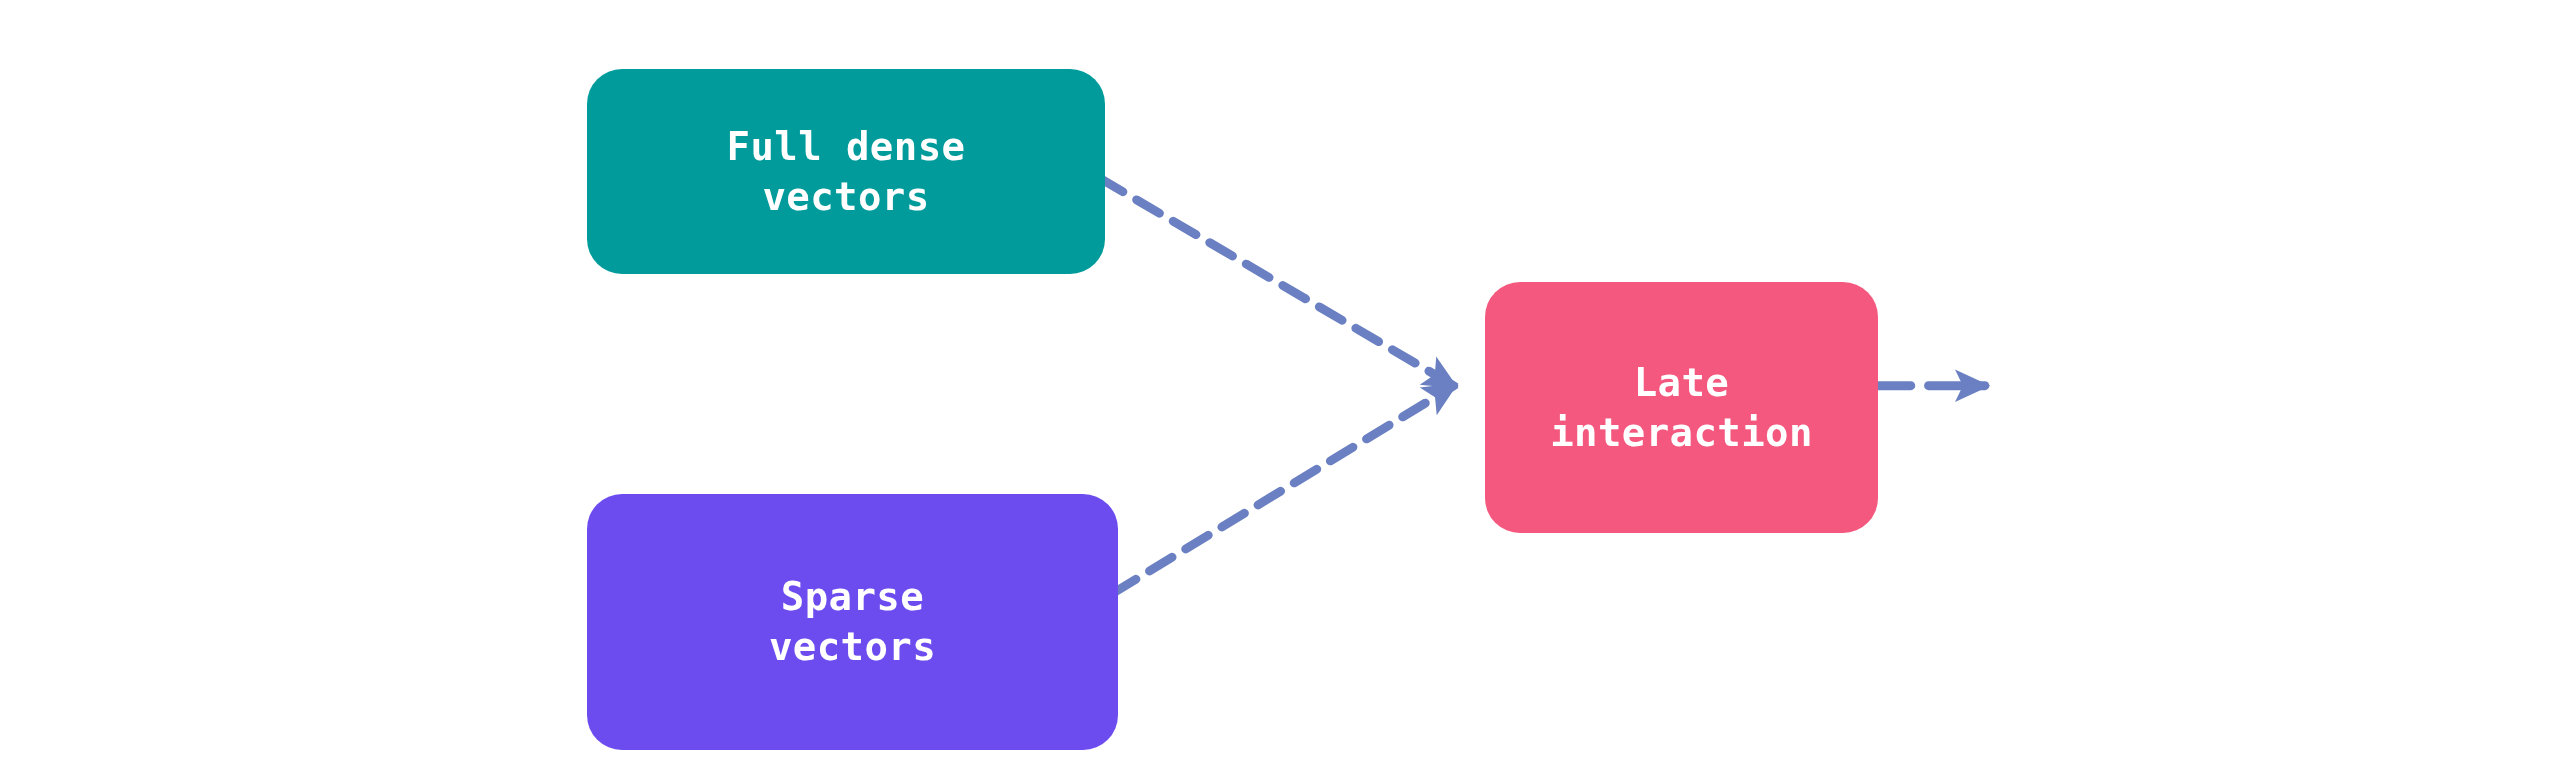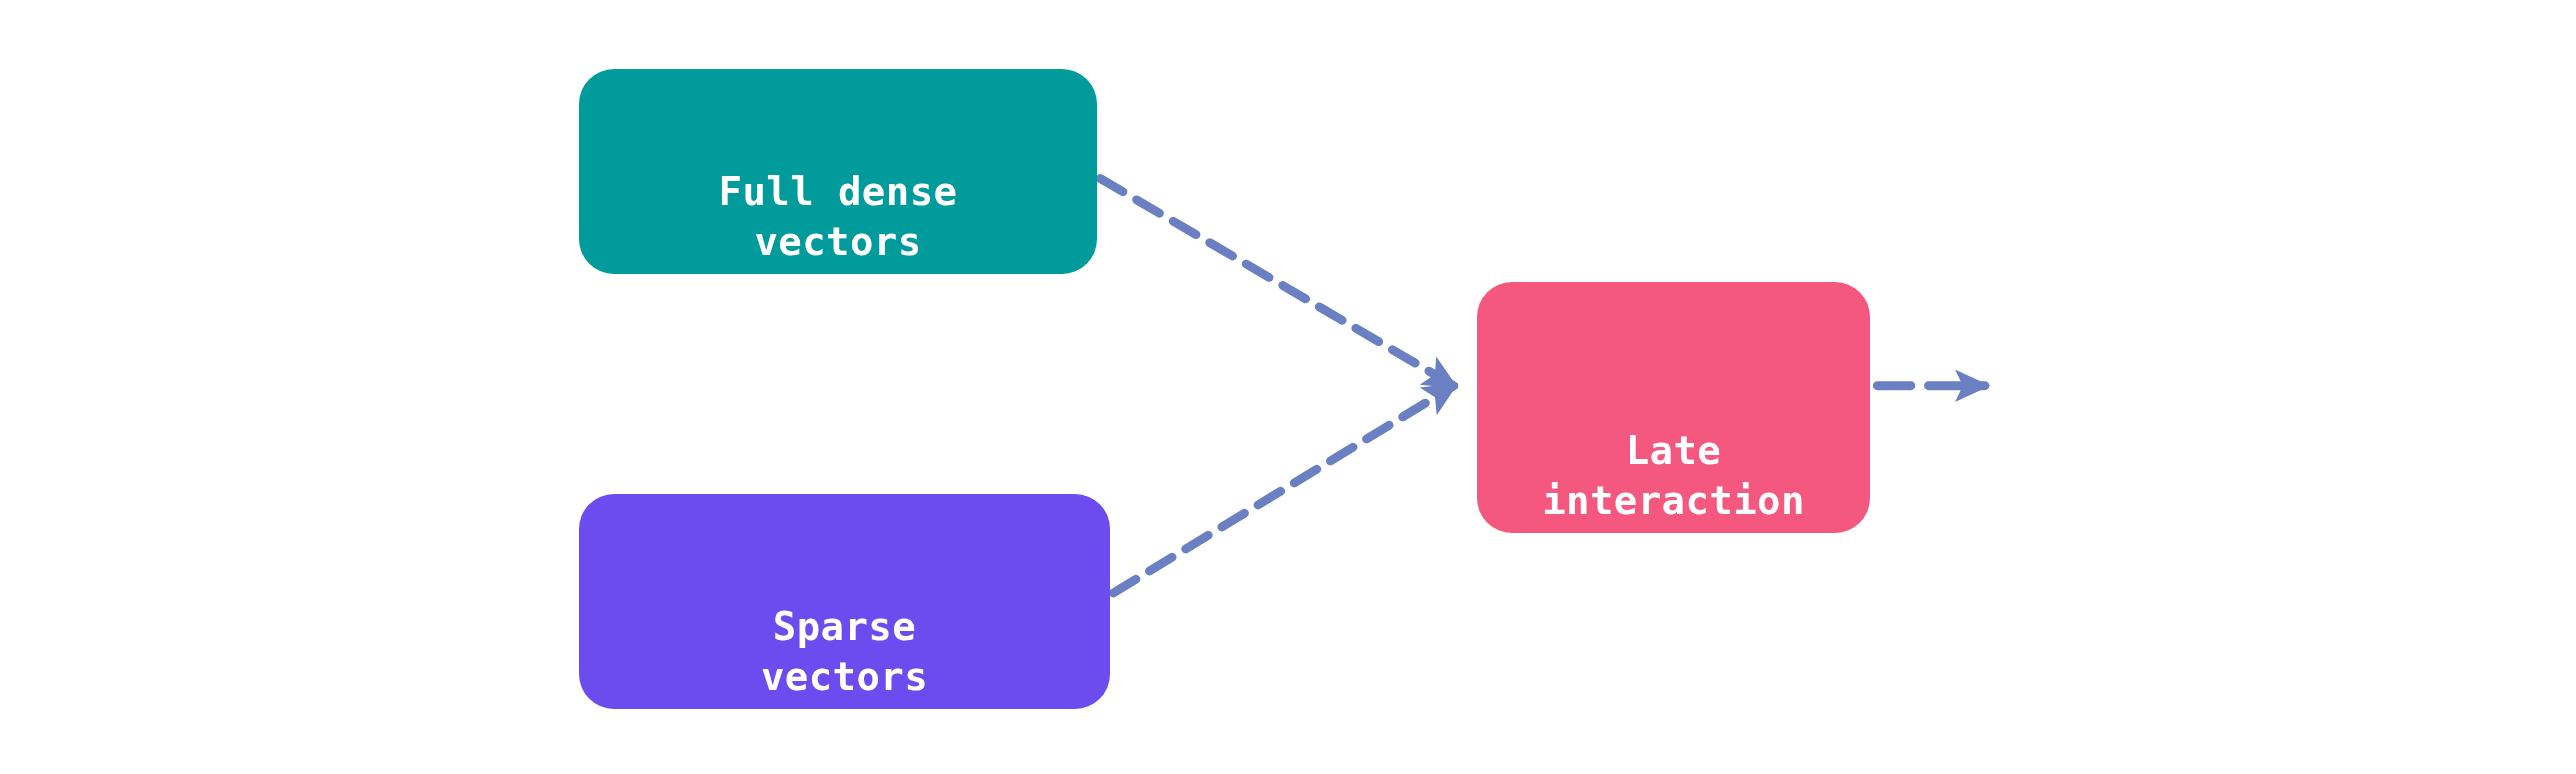--- a/index.html
+++ b/index.html
@@ -21,46 +21,47 @@
     position: absolute;
     left: 0;
     top: 0;
     width: 2576px;
     height: 775px;
     pointer-events: none;
   }
   .node {
     position: absolute;
     display: flex;
-    align-items: flex-end;
+    align-items: center;
     justify-content: center;
     text-align: center;
     border-radius: 35px;
     color: #ffffff;
     font-family: "DejaVu Sans Mono", monospace;
     font-weight: bold;
     font-size: 39px;
     line-height: 1.28;
     letter-spacing: 0.4px;
     white-space: pre-line;
     box-sizing: border-box;
     padding: 7px 16px;
+    margin-left: 8px;
   }
   #node-full-dense-vectors {
     left: 579px;
     top: 69px;
     width: 518px;
     height: 205px;
     background: #019B9B;
   }
   #node-sparse-vectors {
     left: 579px;
     top: 494px;
     width: 531px;
-    height: 215px;
+    height: 256px;
     background: #6D4CEF;
   }
   #node-late-interaction {
     left: 1477px;
     top: 282px;
     width: 393px;
     height: 251px;
     background: #F4587F;
   }
 </style>

